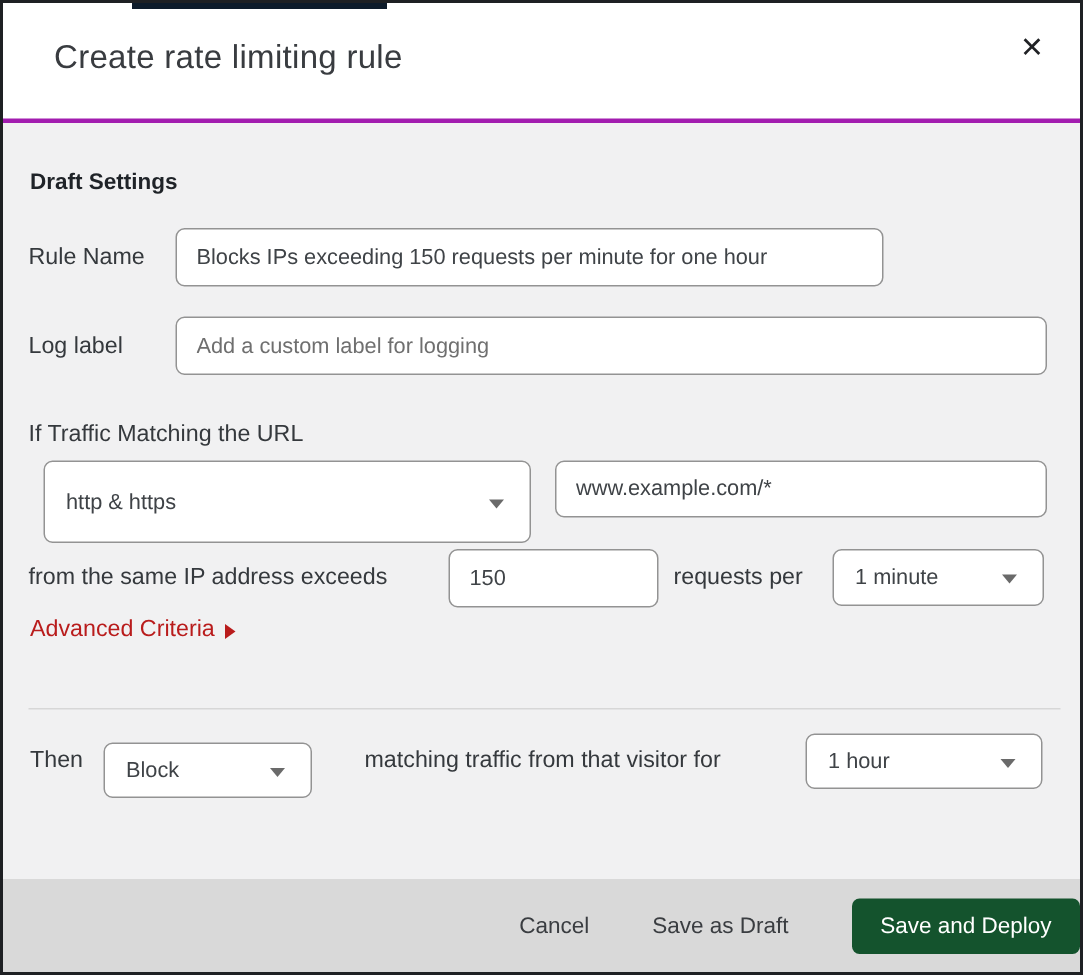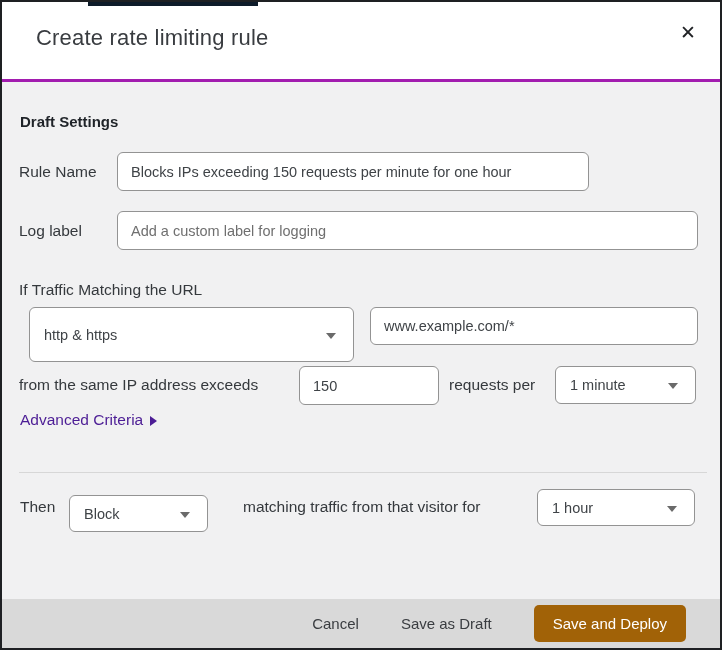--- a/index.html
+++ b/index.html
@@ -57,23 +57,23 @@
     display:flex; align-items:center; gap:7px; text-decoration:none;
   }
   .advanced-link .tri {
     width:0; height:0; border-top:5px solid transparent; border-bottom:5px solid transparent;
     border-left:7px solid currentColor; margin-top:1px;
   }
 
   .divider { position:absolute; left:17px; top:470px; width:688px; height:1px; background:#d7d7d7; }
 
   .footer {
-    position:absolute; left:0; bottom:0; width:100%; height:49px;
+    position:absolute; left:0; bottom:0; width:100%; height:62px;
     display:flex; align-items:center; justify-content:flex-end;
-    padding-right:34px; gap:42px;
+    gap:42px;
   }
   .footer-link {
     background:none; border:none; font-family:"Liberation Sans", sans-serif;
     font-size:15px; color:#3a3d41; cursor:pointer;
   }
   .primary-btn {
     border:none; border-radius:5px; height:37px; padding:0 19px;
     font-family:"Liberation Sans", sans-serif; font-size:15px; color:#ffffff; cursor:pointer;
   }
 </style>
@@ -108,37 +108,37 @@
   <input class="txt-input" style="left: 368px; top: 305px; width: 328px; height: 38px;" value="www.example.com/*">
 
   <div class="lbl" style="left:17px; top:374px;">from the same IP address exceeds</div>
   <input class="txt-input" style="left: 297px; top: 364px; width: 140px; height: 39px;" value="150">
   <div class="lbl" style="left:447px; top:374px;">requests per</div>
   <div class="select-box" style="left:553px; top:364px; width:141px; height:38px;">
     <span>1 minute</span>
     <span class="caret"></span>
   </div>
 
-  <a class="advanced-link" style="color: #4c1d95;">
+  <a class="advanced-link" style="color: #b91c1c;">
     <span>Advanced Criteria</span>
     <span class="tri"></span>
   </a>
 
   <div class="divider"></div>
 
   <div class="lbl" style="left:18px; top:496px;">Then</div>
   <div class="select-box" style="left:67px; top:493px; width:139px; height:37px;">
     <span>Block</span>
     <span class="caret"></span>
   </div>
   <div class="lbl" style="left:241px; top:496px;">matching traffic from that visitor for</div>
   <div class="select-box" style="left:535px; top:487px; width:158px; height:37px;">
     <span>1 hour</span>
     <span class="caret"></span>
   </div>
 
   <div class="footer" style="background: rgb(217, 217, 217);">
     <button class="footer-link">Cancel</button>
     <button class="footer-link">Save as Draft</button>
-    <button class="primary-btn" style="background: #a16207; text-align: right;">Save and Deploy</button>
+    <button class="primary-btn" style="background: #14532d; text-align: right;">Save and Deploy</button>
   </div>
 
 </div>
 
 </body></html>

